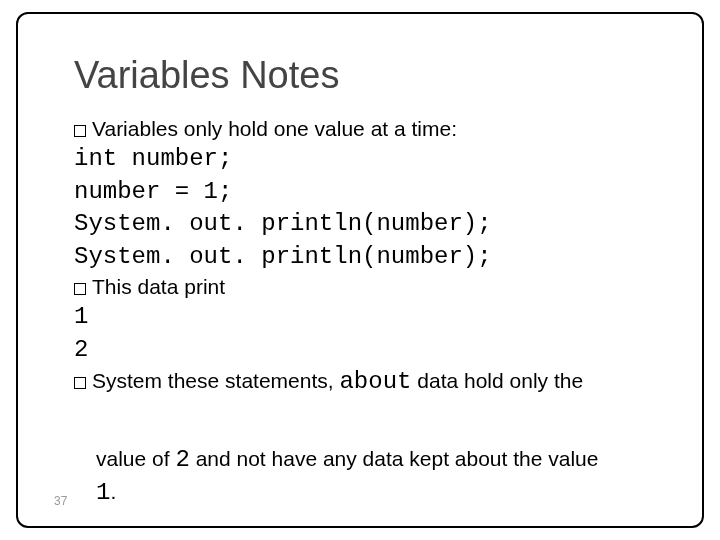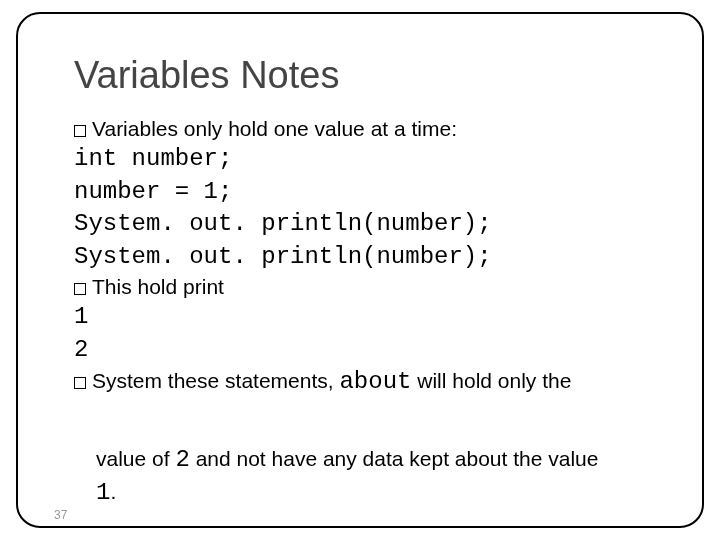--- a/index.html
+++ b/index.html
@@ -15,21 +15,21 @@
     width: 720px;
     height: 540px;
     padding: 12px 16px;
     position: relative;
   }
   .frame {
     box-sizing: border-box;
     width: 100%;
     height: 100%;
     border: 2px solid #000;
-    border-radius: 24px;
+    border-radius: 12px;
     padding: 40px 56px 36px 56px;
     position: relative;
   }
   .title {
     font-size: 38px;
     color: #444;
     margin: 0 0 18px 0;
     font-weight: normal;
   }
   .body {
@@ -54,21 +54,21 @@
     font-size: 24px;
     white-space: pre;
   }
   .indent {
     padding-left: 22px;
     margin-top: 46px;
   }
   .pagenum {
     position: absolute;
     left: 36px;
-    bottom: 4px;
+    bottom: 18px;
     font-size: 12px;
     color: #9a9a9a;
   }
 </style>
 </head>
 <body>
 
 <div class="slide">
   <div class="frame">
     <h1 class="title">Variables Notes</h1>
@@ -78,28 +78,28 @@
       <div class="bullet-line">
         <span class="bullet"></span><span>Variables only hold one value at a time:</span>
       </div>
 
       <div class="mono">int number;</div>
       <div class="mono">number = 1;</div>
       <div class="mono">System. out. println(number);</div>
       <div class="mono">System. out. println(number);</div>
 
       <div class="bullet-line">
-        <span class="bullet"></span><span>This hold print</span>
+        <span class="bullet"></span><span>This data print</span>
       </div>
 
       <div class="mono">1</div>
       <div class="mono">2</div>
 
       <div class="bullet-line">
-        <span class="bullet"></span><span>System these statements, </span><span class="mono">about</span><span> will hold only the</span>
+        <span class="bullet"></span><span>System these statements, </span><span class="mono">about</span><span> data hold only the</span>
         <div class="indent">
           <span>value of </span><span class="mono">2</span><span> and not have any data kept about the value</span><br>
           <span class="mono">1</span><span>.</span>
         </div>
       </div>
 
     </div>
 
     <div class="pagenum">37</div>
   </div>

